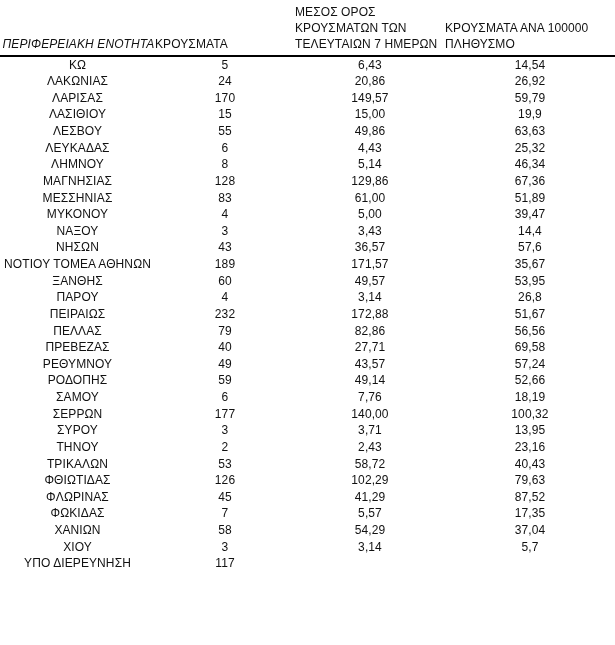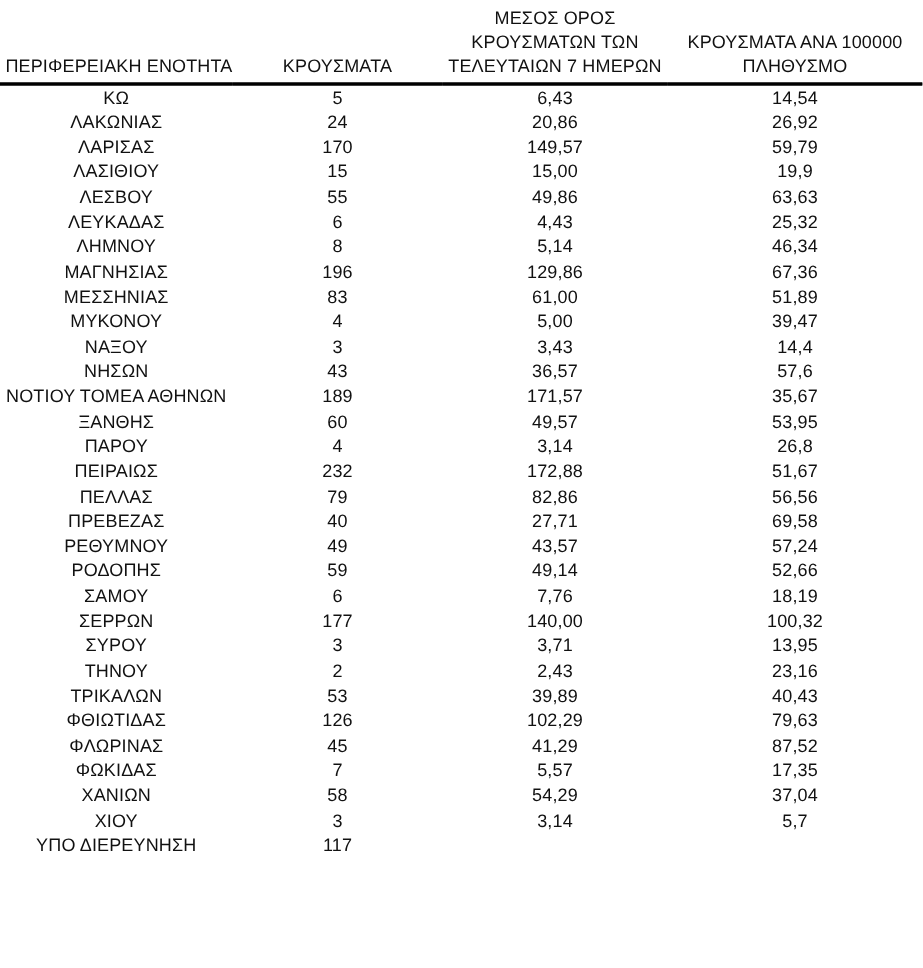--- a/index.html
+++ b/index.html
@@ -22,29 +22,30 @@
     letter-spacing: 0.1px;
   }
   col.c-region  { width: 155px; }
   col.c-cases   { width: 140px; }
   col.c-avg7    { width: 150px; }
   col.c-per100k { width: 170px; }
 
   thead th {
     font-weight: normal;
     vertical-align: bottom;
-    text-align: center;
+    text-align: left;
     padding: 4px 0 2px 0;
     border-bottom: 2px solid #000000;
     line-height: 16.2px;
     white-space: nowrap;
   }
   thead th.col-region {
-    text-align: right;
+    text-align: center;
     padding-left: 2px;
+    font-style: italic;
   }
   .hline { display: block; }
 
   tbody td {
     text-align: center;
     padding: 0;
     height: 16.63px;
     line-height: 16.63px;
     white-space: nowrap;
     overflow: visible;
@@ -117,21 +118,21 @@
         <td>25,32</td>
       </tr>
       <tr>
         <td>ΛΗΜΝΟΥ</td>
         <td>8</td>
         <td>5,14</td>
         <td>46,34</td>
       </tr>
       <tr>
         <td>ΜΑΓΝΗΣΙΑΣ</td>
-        <td>196</td>
+        <td>128</td>
         <td>129,86</td>
         <td>67,36</td>
       </tr>
       <tr>
         <td>ΜΕΣΣΗΝΙΑΣ</td>
         <td>83</td>
         <td>61,00</td>
         <td>51,89</td>
       </tr>
       <tr>
@@ -220,21 +221,21 @@
       </tr>
       <tr>
         <td>ΤΗΝΟΥ</td>
         <td>2</td>
         <td>2,43</td>
         <td>23,16</td>
       </tr>
       <tr>
         <td>ΤΡΙΚΑΛΩΝ</td>
         <td>53</td>
-        <td>39,89</td>
+        <td>58,72</td>
         <td>40,43</td>
       </tr>
       <tr>
         <td>ΦΘΙΩΤΙΔΑΣ</td>
         <td>126</td>
         <td>102,29</td>
         <td>79,63</td>
       </tr>
       <tr>
         <td>ΦΛΩΡΙΝΑΣ</td>

